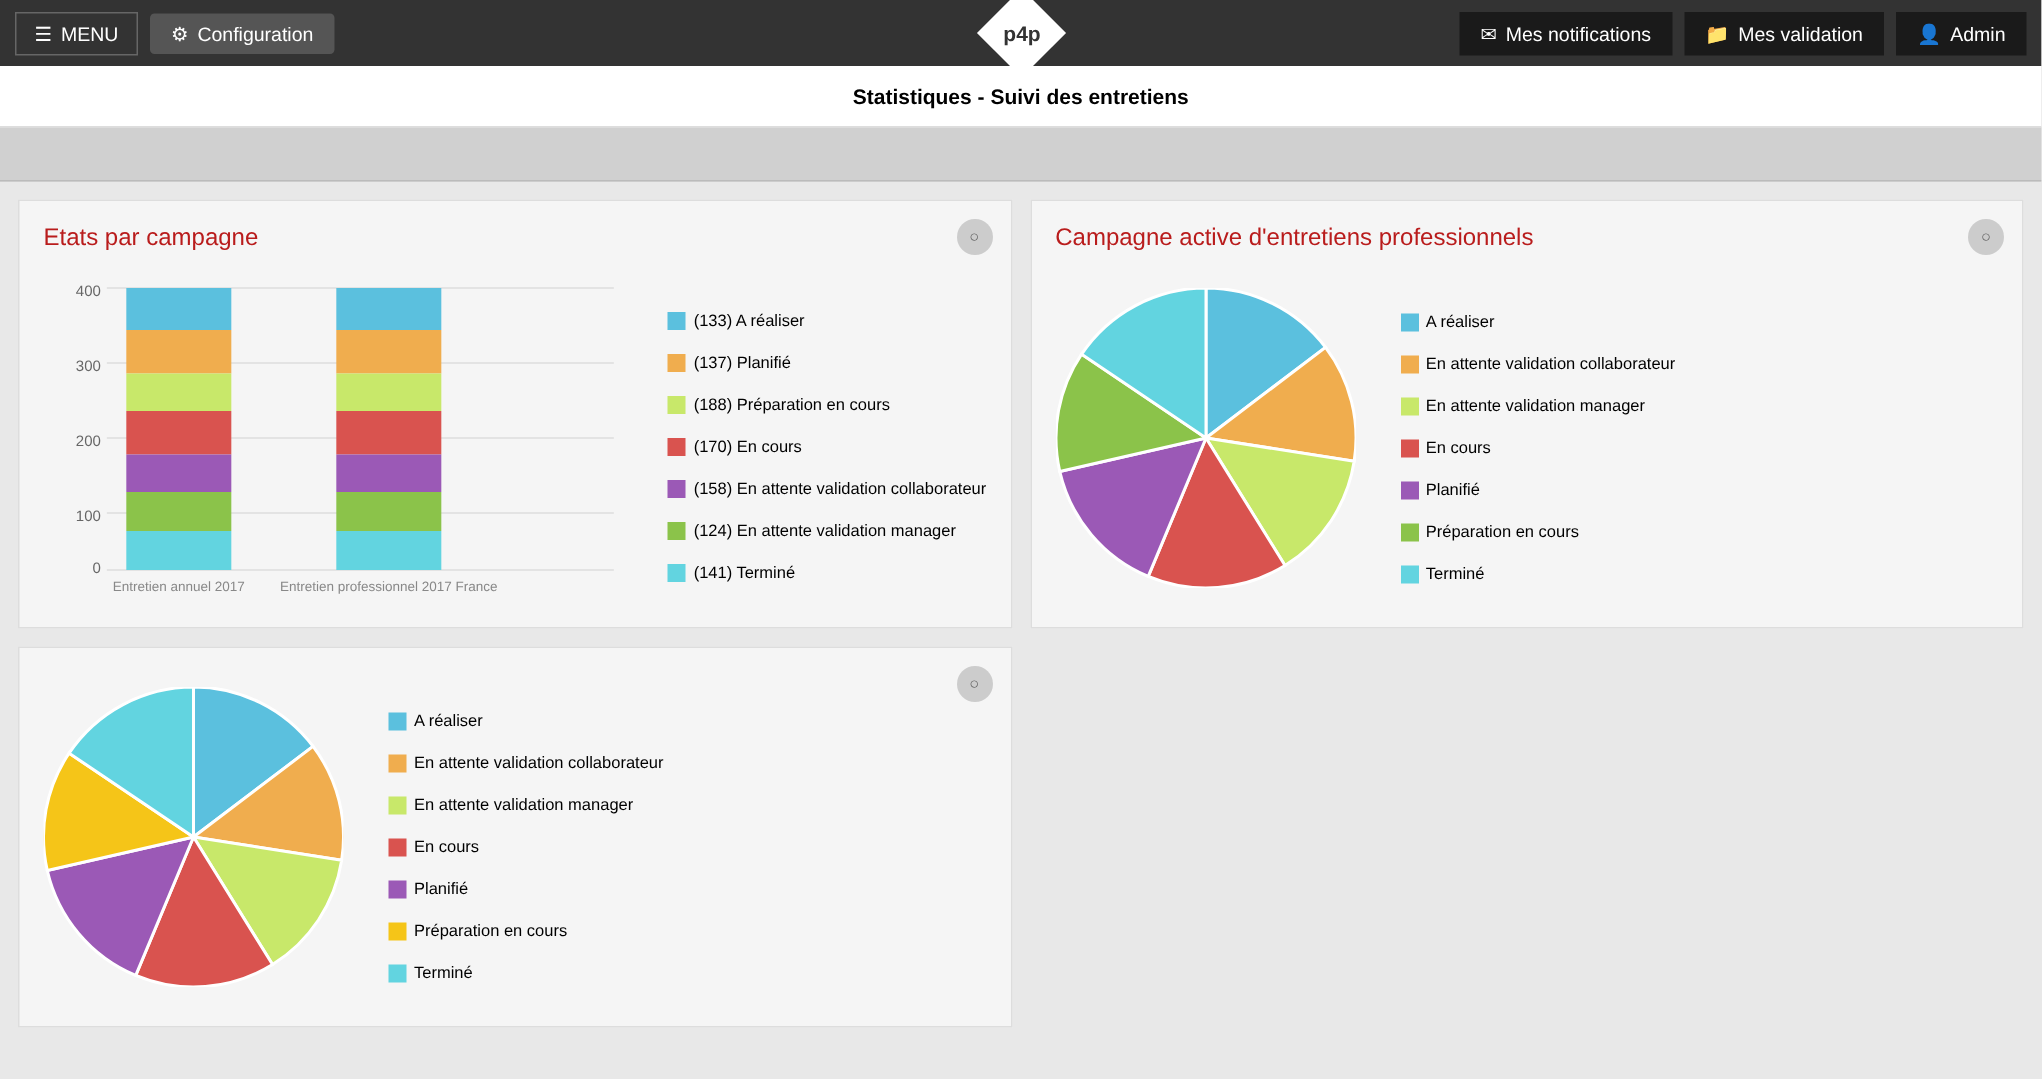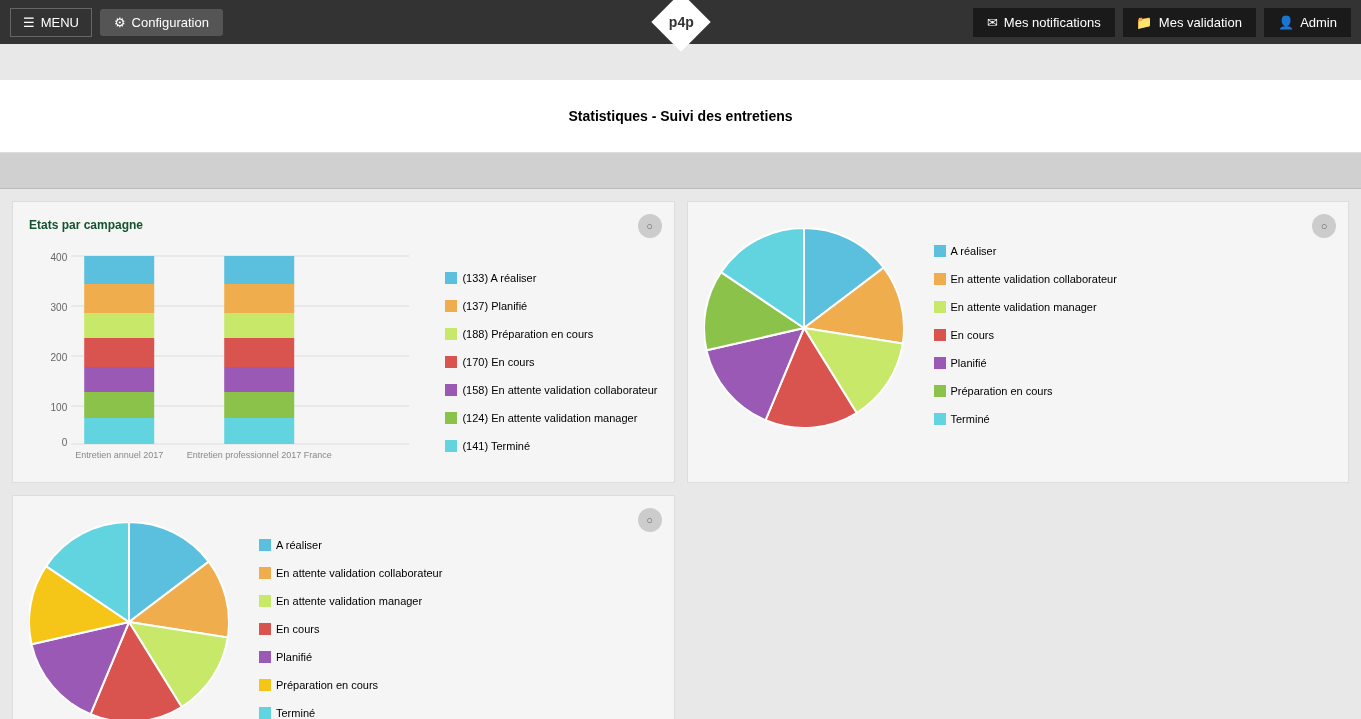--- a/index.html
+++ b/index.html
@@ -90,25 +90,24 @@
       font-size: 13px;
       display: flex;
       align-items: center;
       gap: 6px;
     }
 
     
     .sub-header {
       background: #fff;
       text-align: center;
-      padding: 28px;
+      padding: 12px;
       font-weight: bold;
       font-size: 14px;
       border-bottom: 1px solid #ddd;
-      margin-top: 36px;
     }
 
     
     .toolbar {
       background: #d0d0d0;
       height: 36px;
       border-bottom: 1px solid #bbb;
     }
 
     
@@ -120,24 +119,24 @@
       gap: 12px;
     }
 
     .card {
       background: #f5f5f5;
       border: 1px solid #ddd;
       padding: 16px;
       position: relative;
     }
     .card-title {
-      font-size: 12px;
-      font-weight: bold;
+      font-size: 16px;
+      font-weight: normal;
       margin-bottom: 14px;
-      color: #14532d;
+      color: #b91c1c;
     }
     .card-icon {
       position: absolute;
       top: 12px;
       right: 12px;
       width: 24px;
       height: 24px;
       background: #ccc;
       border-radius: 50%;
       display: flex;
@@ -297,20 +296,21 @@
             <li>
               <span class="legend-dot" style="background: rgb(98, 212, 224);"></span>
               <span>(141) Terminé</span>
             </li>
           </ul>
       </div>
     </div>
   </div>
 
   <div class="card">
+    <div class="card-title">Campagne active d'entretiens professionnels</div>
     <div class="card-icon">○</div>
     <div class="pie-layout">
       <svg class="pie-svg" width="200" height="200" viewBox="-1 -1 2 2" id="pie-pro">
           <path d="M 0 0 L 6.123233995736766e-17 -1 A 1 1 0 0 1 0.7970327955523391 -0.6039360254315214 Z" fill="#5bc0de" stroke="white" stroke-width="0.02"></path>
           <path d="M 0 0 L 0.7970327955523391 -0.6039360254315214 A 1 1 0 0 1 0.987850539057036 0.1554069254722048 Z" fill="#f0ad4e" stroke="white" stroke-width="0.02"></path>
           <path d="M 0 0 L 0.987850539057036 0.1554069254722048 A 1 1 0 0 1 0.52677896179901 0.8500023090591915 Z" fill="#c8e86a" stroke="white" stroke-width="0.02"></path>
           <path d="M 0 0 L 0.52677896179901 0.8500023090591915 A 1 1 0 0 1 -0.3850848285411992 0.9228811813160973 Z" fill="#d9534f" stroke="white" stroke-width="0.02"></path>
           <path d="M 0 0 L -0.3850848285411992 0.9228811813160973 A 1 1 0 0 1 -0.9747069764429385 0.22348671117868527 Z" fill="#9b59b6" stroke="white" stroke-width="0.02"></path>
           <path d="M 0 0 L -0.9747069764429385 0.22348671117868527 A 1 1 0 0 1 -0.829296020557174 -0.5588095474202596 Z" fill="#8bc34a" stroke="white" stroke-width="0.02"></path>
           <path d="M 0 0 L -0.829296020557174 -0.5588095474202596 A 1 1 0 0 1 -1.8369701987210297e-16 -1 Z" fill="#62d4e0" stroke="white" stroke-width="0.02"></path>

